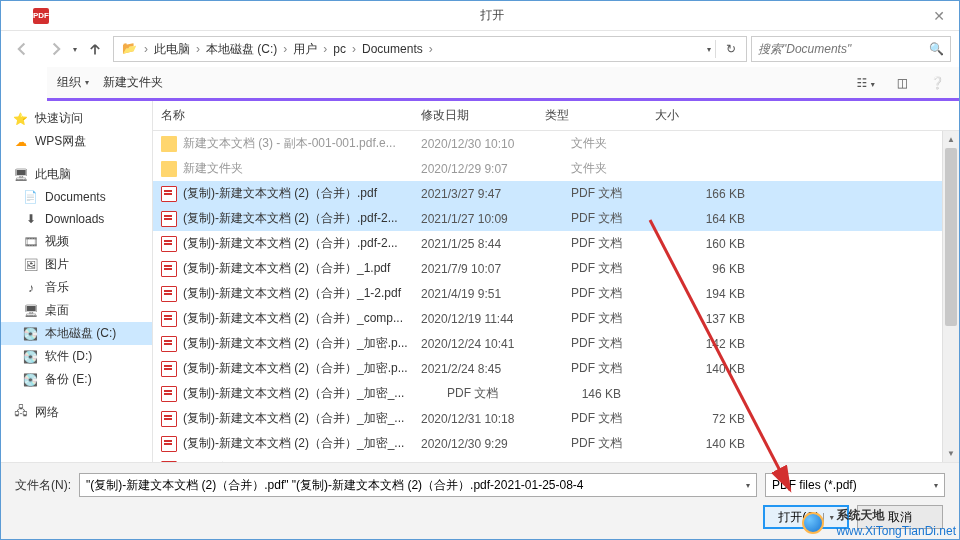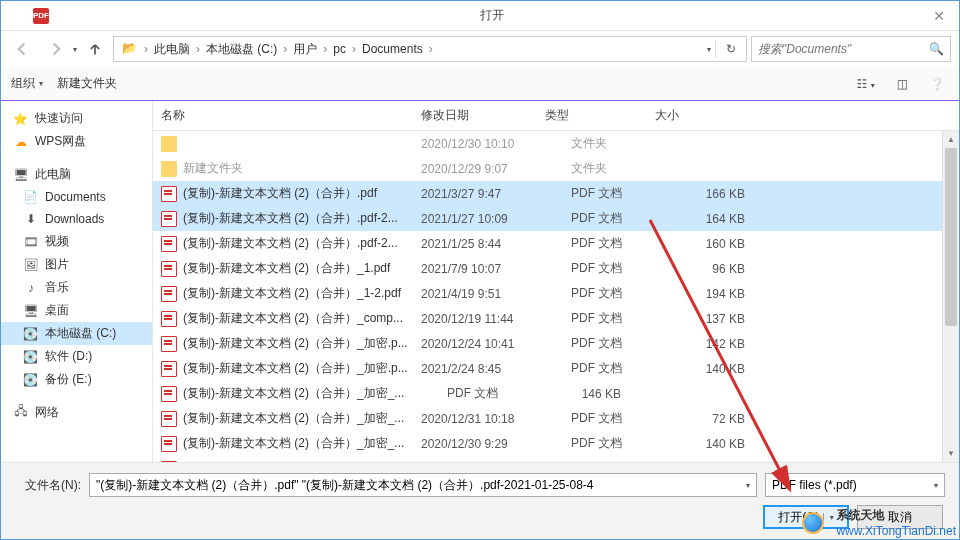--- a/index.html
+++ b/index.html
@@ -13,21 +13,21 @@
 .nav-btn { width: 28px; height: 26px; border: 1px solid transparent; background: transparent; display: flex; align-items: center; justify-content: center; color: #bbb; border-radius: 2px; }
 .nav-btn.enabled { color: #555; }
 .breadcrumb { flex: 1; height: 26px; border: 1px solid #ccc; display: flex; align-items: center; padding: 0 4px; background: #fff; }
 .bc-icon { width: 16px; height: 16px; margin: 0 4px; }
 .bc-seg { padding: 0 4px; color: #333; cursor: pointer; }
 .bc-sep { color: #888; padding: 0 2px; }
 .bc-refresh { padding: 0 6px; color: #555; }
 .searchbox { width: 200px; height: 26px; border: 1px solid #ccc; display: flex; align-items: center; padding: 0 6px; }
 .searchbox input { border: none; outline: none; flex: 1; font-style: italic; color: #777; }
 .searchbox .sicon { color: #555; }
-.toolbar { height: 34px; display: flex; align-items: center; padding: 0 10px; gap: 14px; border-bottom: 1px solid #8b5cf6; background: #fafafa; }
+.toolbar { height: 34px; display: flex; align-items: center; padding: 0 10px; gap: 14px; border-bottom: 3px solid #8b5cf6; background: #fafafa; margin-left: 46px; }
 .toolbar .tb-item { color: #333; cursor: pointer; display: flex; align-items: center; gap: 4px; }
 .toolbar .spacer { flex: 1; }
 .toolbar .tb-icon { color: #555; padding: 2px 4px; }
 .content { flex: 1; display: flex; overflow: hidden; }
 .sidebar { width: 152px; border-right: 1px solid #e5e5e5; overflow-y: auto; padding: 6px 0; background: #fff; }
 .sb-item { display: flex; align-items: center; padding: 3px 8px 3px 22px; gap: 6px; color: #333; cursor: pointer; white-space: nowrap; }
 .sb-item.top { padding-left: 12px; font-weight: 400; }
 .sb-item.selected { background: #cce8ff; }
 .sb-item .sicon { width: 16px; height: 16px; display: inline-flex; align-items: center; justify-content: center; font-size: 12px; }
 .sb-group { margin-bottom: 10px; }
@@ -45,21 +45,21 @@
 .fl-row .cell.name { width: 260px; display: flex; align-items: center; gap: 6px; }
 .fl-row .cell.date { width: 124px; color: #555; }
 .fl-row .cell.type { width: 110px; color: #555; margin-left: 26px; }
 .fl-row .cell.size { width: 90px; text-align: right; color: #555; padding-right: 18px; }
 .fl-row.dim .cell { color: #999; }
 .ficon { width: 16px; height: 16px; flex-shrink: 0; display: inline-flex; align-items: center; justify-content: center; }
 .ficon.folder { background: #ffd66e; border-radius: 1px; }
 .ficon.pdf { background: #fff; border: 1px solid #d32f2f; border-radius: 1px; position: relative; }
 .ficon.pdf::after { content: ""; position: absolute; left: 2px; top: 3px; width: 8px; height: 2px; background: #d32f2f; box-shadow: 0 3px 0 #d32f2f; }
 .footer { padding: 10px 14px; display: flex; flex-direction: column; gap: 8px; border-top: 1px solid #e5e5e5; background: #f3f3f3; }
-.footer-row { display: flex; align-items: center; gap: 8px; margin-left: 10px; }
+.footer-row { display: flex; align-items: center; gap: 8px; }
 .footer .fn-label { color: #333; }
 .footer .fn-input { flex: 1; height: 24px; border: 1px solid #aaa; padding: 0 6px; background: #fff; display: flex; align-items: center; }
 .footer .fn-input input { border: none; outline: none; width: 100%; }
 .footer .filter { width: 180px; height: 24px; border: 1px solid #aaa; padding: 0 6px; background: #fff; display: flex; align-items: center; justify-content: space-between; }
 .footer .btns { display: flex; justify-content: flex-end; gap: 8px; padding-right: 2px; }
 .footer .btn { min-width: 86px; height: 24px; border: 1px solid #aaa; background: #e9e9e9; cursor: pointer; display: flex; align-items: center; justify-content: center; }
 .footer .btn.primary { border: 2px solid #2196f3; background: #e5f1fb; }
 .dd { color: #555; font-size: 8px; }
 .annot-arrow { position: absolute; pointer-events: none; }
 .watermark { position: absolute; right: 4px; bottom: 2px; display: flex; align-items: center; gap: 12px; font-size: 11px; color: #1976d2; }
@@ -200,20 +200,21 @@
         <div class="fl-col name">名称</div>
         <div class="fl-col date">修改日期</div>
         <div class="fl-col type">类型</div>
         <div class="fl-col size">大小</div>
       </div>
       <div class="fl-body-wrap">
         <div class="fl-body" id="flbody">
             <div class="fl-row dim">
               <div class="cell name">
                 <span class="ficon folder"></span>
+                <span>新建文本文档 (3) - 副本-001-001.pdf.e...</span>
               </div>
               <div class="cell date">2020/12/30 10:10</div>
               <div class="cell type">文件夹</div>
               <div class="cell size"></div>
             </div>
             <div class="fl-row dim">
               <div class="cell name">
                 <span class="ficon folder"></span>
                 <span>新建文件夹</span>
               </div>

